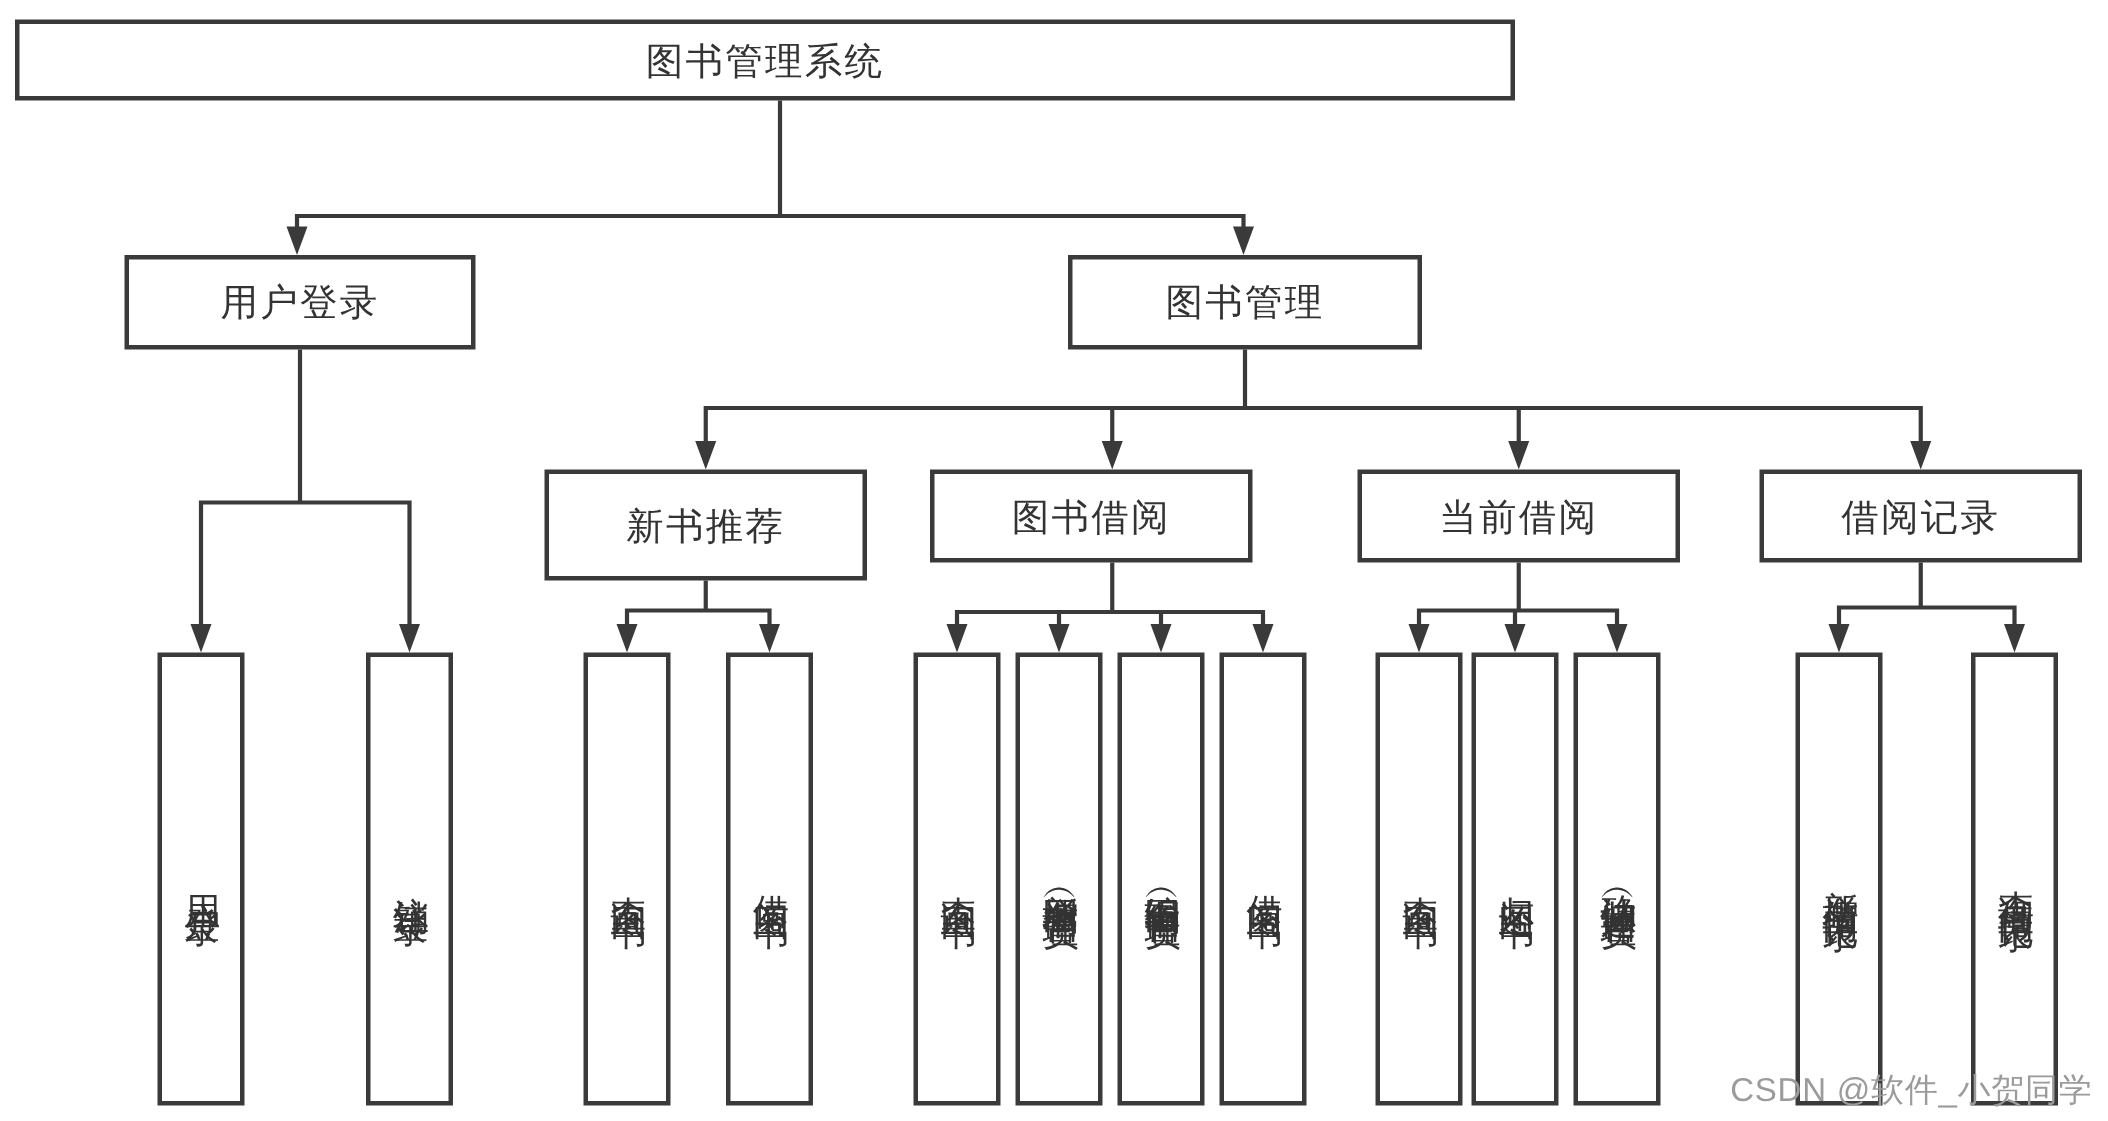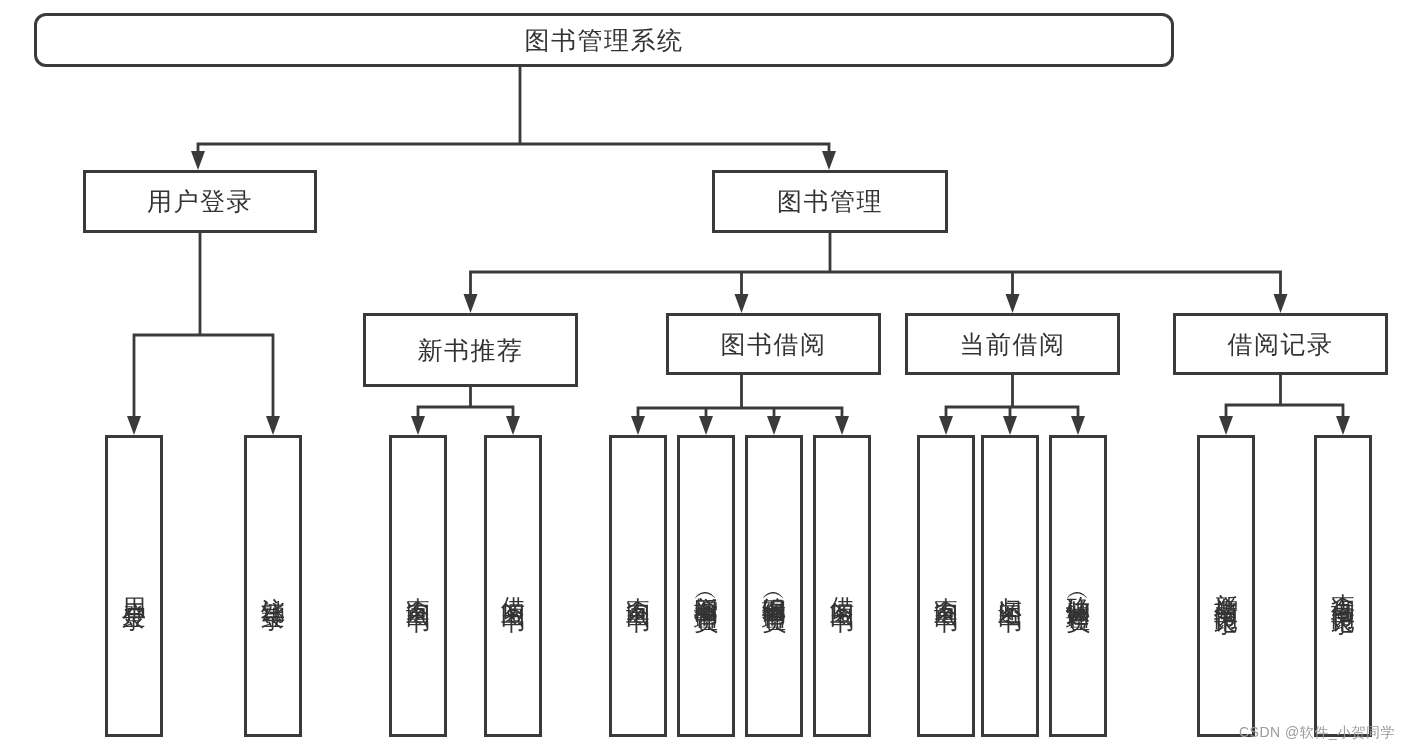--- a/index.html
+++ b/index.html
@@ -42,21 +42,21 @@
     writing-mode: vertical-rl;
     text-orientation: mixed;
     letter-spacing: 4px;
     line-height: 1;
     white-space: normal;
   }
   .watermark {
     position: absolute;
     right: 10px;
     bottom: 5px;
-    font-size: 14px;
+    font-size: 22px;
     color: #9b9b9b;
     letter-spacing: 0.5px;
     z-index: 5;
   }
 </style>
 </head>
 <body>
 
 <div class="canvas">
 
@@ -84,35 +84,35 @@
              M699 416 L713 416 L706 435 Z
              M767 416 L781 416 L774 435 Z
              M835 416 L849 416 L842 435 Z
              M939 416 L953 416 L946 435 Z
              M1003 416 L1017 416 L1010 435 Z
              M1071 416 L1085 416 L1078 435 Z
              M1219 416 L1233 416 L1226 435 Z
              M1336 416 L1350 416 L1343 435 Z"></path>
   </svg>
 
-  <div class="node node-h" style="left:34px; top:13px; width:1140px; height:54px;border-radius:12px;">
+  <div class="node node-h" style="left:10px; top:13px; width:1000px; height:54px;">
     <span>图书管理系统</span>
   </div>
 
   <div class="node node-h" style="left:83px; top:170px; width:234px; height:63px;">
     <span>用户登录</span>
   </div>
   <div class="node node-h" style="left:712px; top:170px; width:236px; height:63px;text-align:center;">
     <span>图书管理</span>
   </div>
 
   <div class="node node-h" style="left:363px; top:313px; width:215px; height:74px;">
     <span>新书推荐</span>
   </div>
-  <div class="node node-h" style="left:666px; top:313px; width:215px; height:62px;">
+  <div class="node node-h" style="left:620px; top:313px; width:215px; height:62px;">
     <span>图书借阅</span>
   </div>
   <div class="node node-h" style="left:905px; top:313px; width:215px; height:62px;">
     <span>当前借阅</span>
   </div>
   <div class="node node-h" style="left:1173px; top:313px; width:215px; height:62px;">
     <span>借阅记录</span>
   </div>
 
   <div class="node node-v" style="left:105px; top:435px; width:58px; height:302px;">

